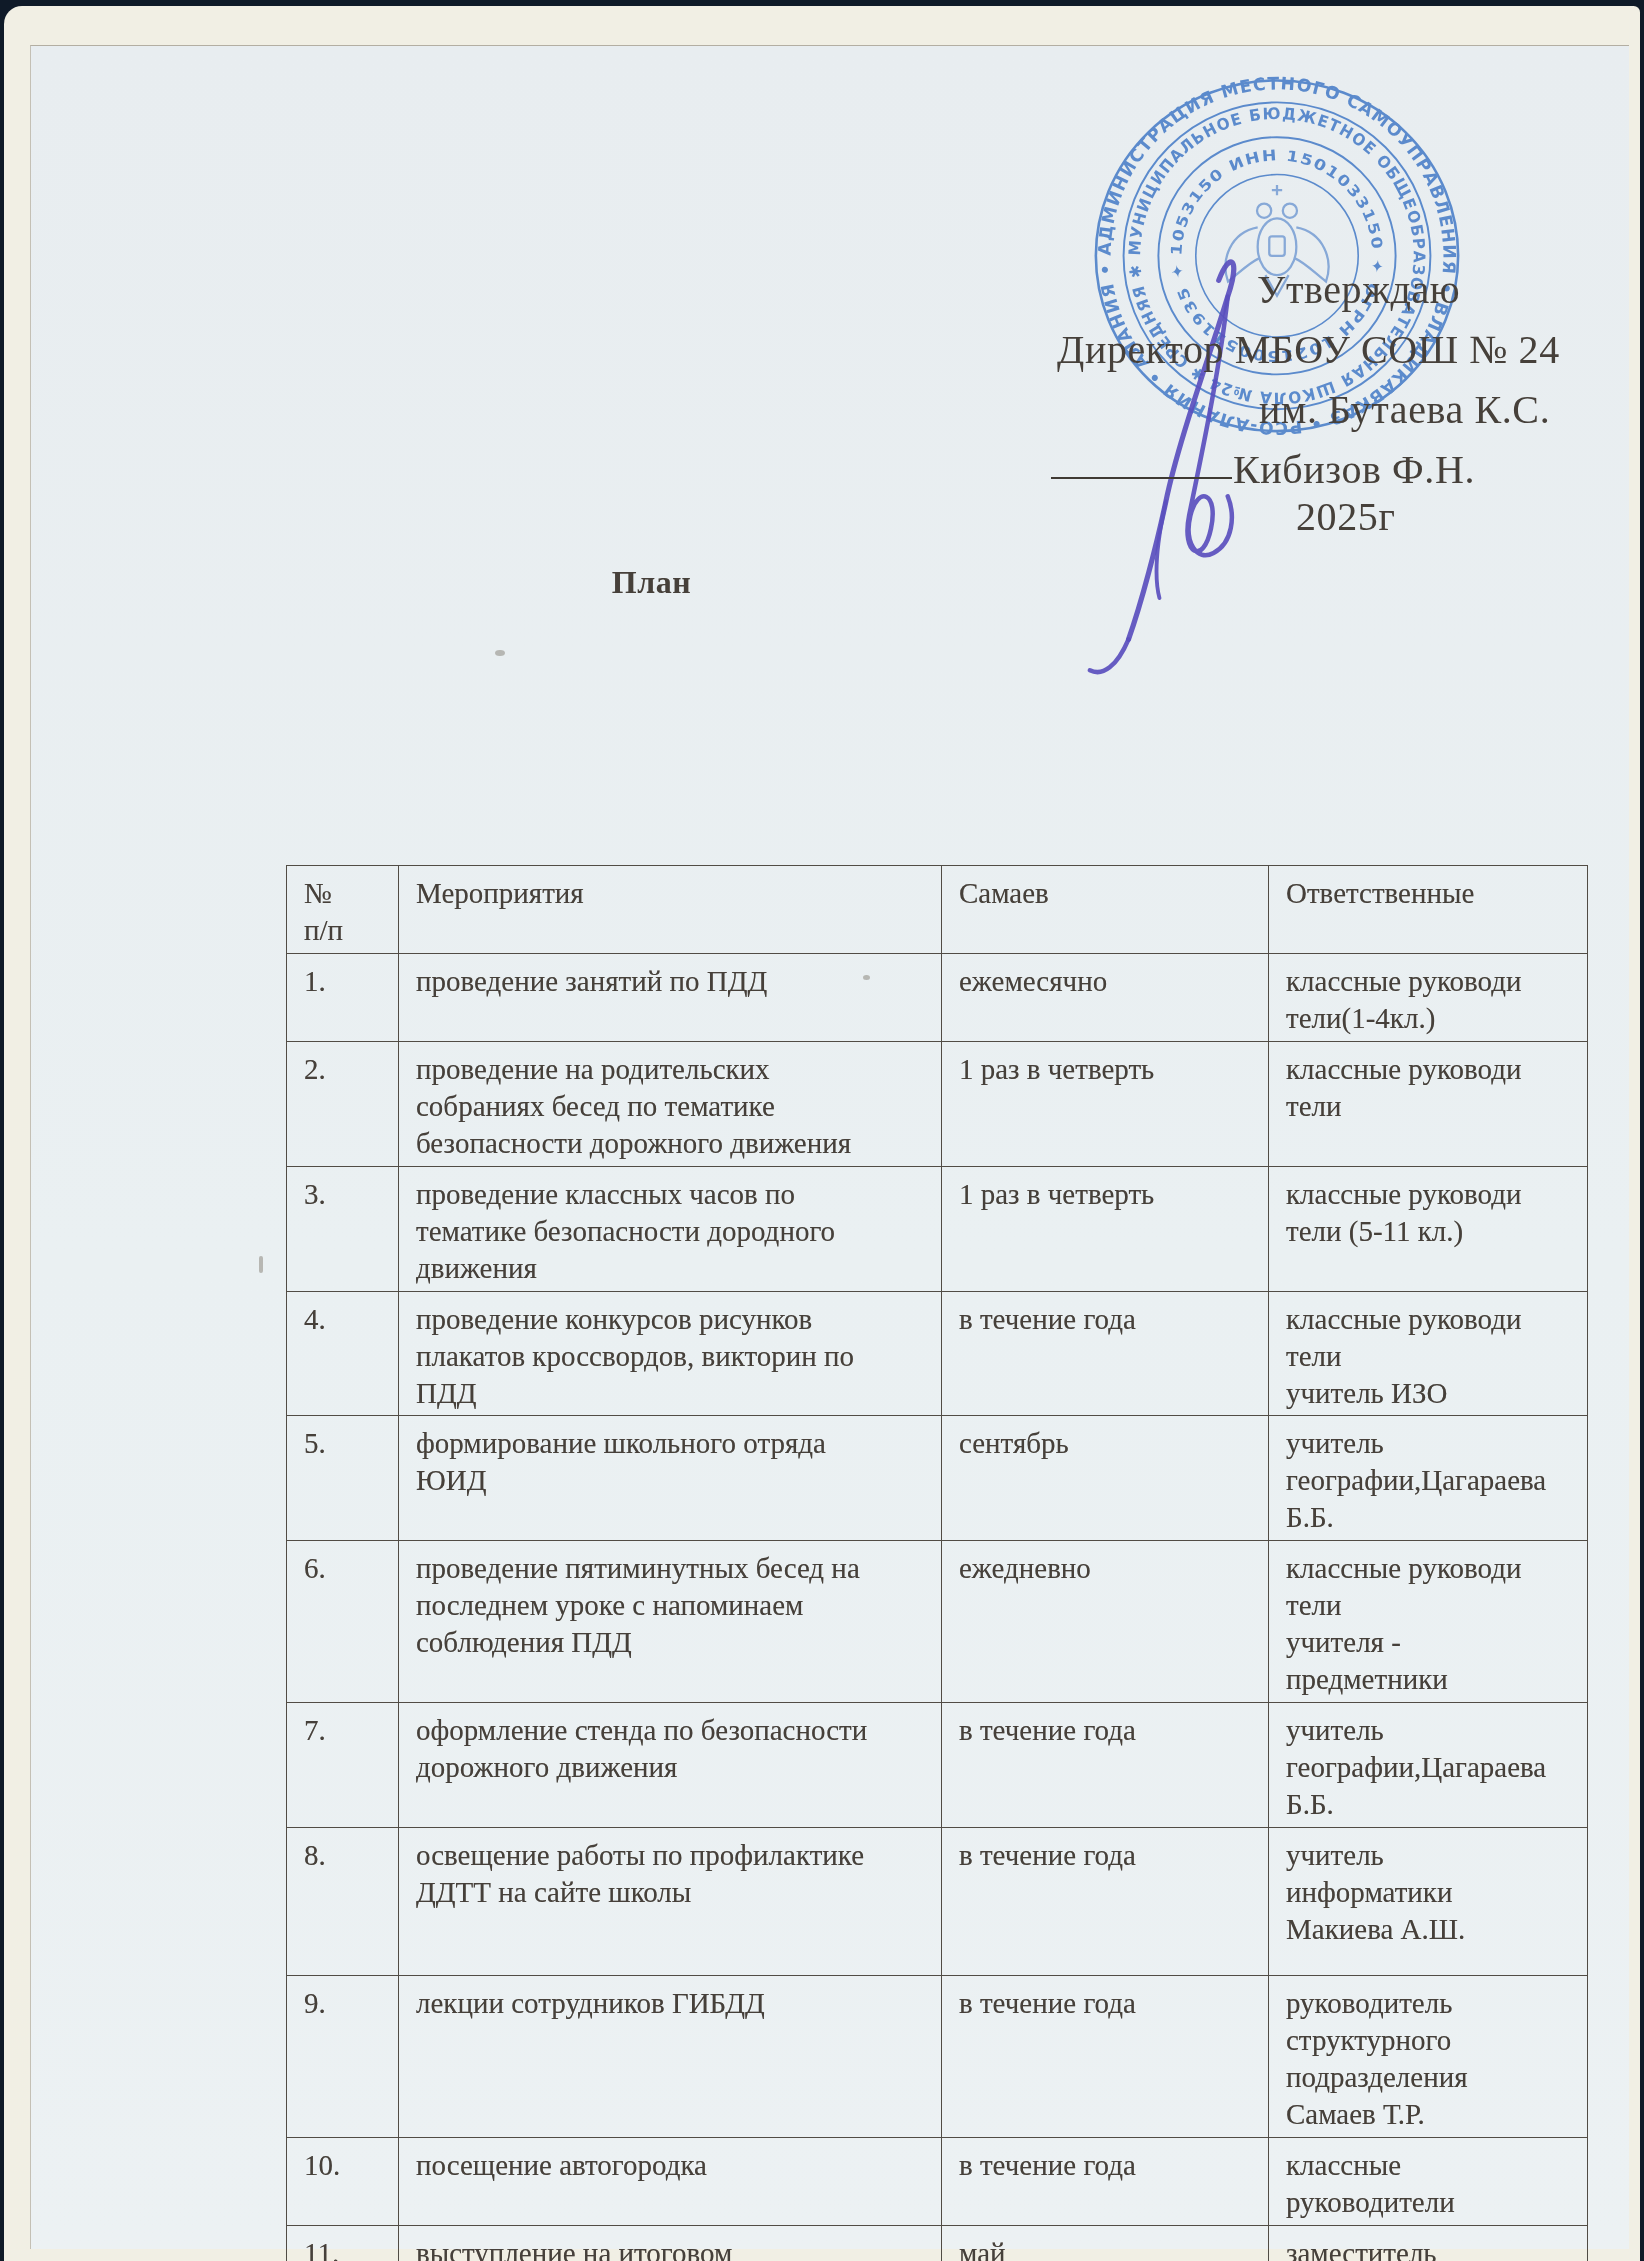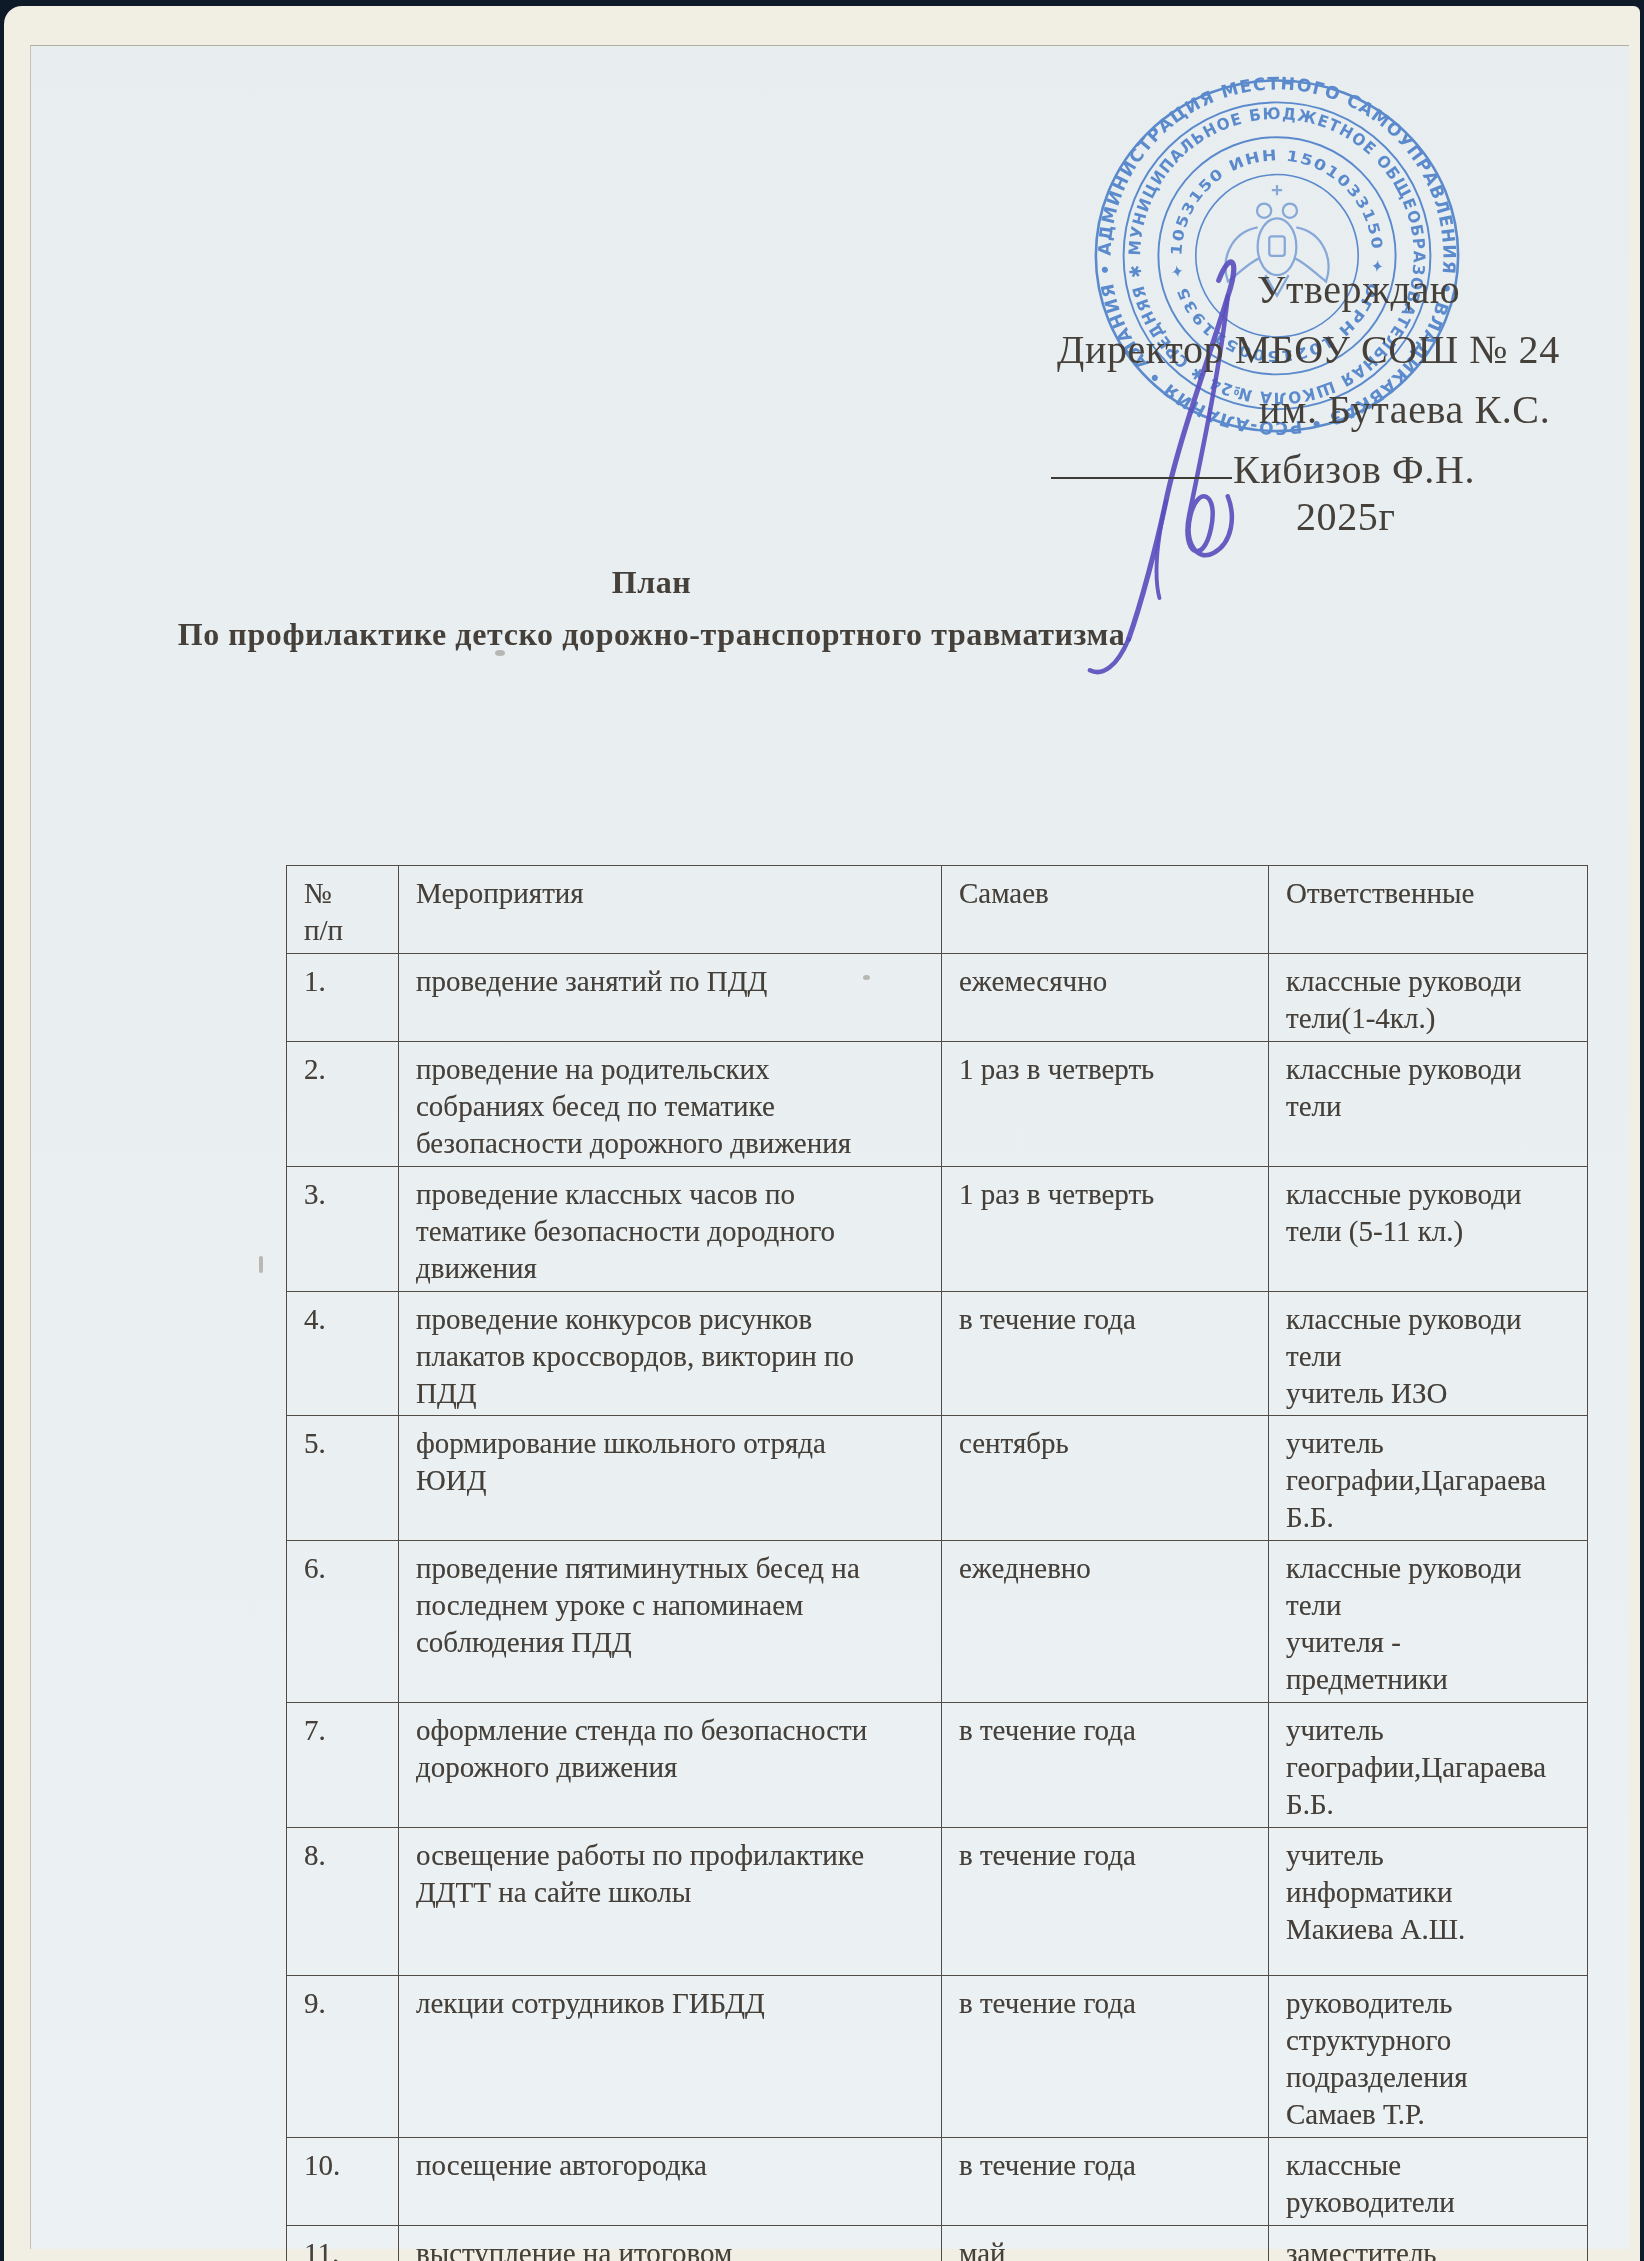--- a/index.html
+++ b/index.html
@@ -85,21 +85,20 @@
   </svg>
 
   <div class="approval-line" style="left:1257px; top:266px;">Утверждаю</div>
   <div class="approval-line" style="left:1057px; top:326px;">Директор  МБОУ СОШ № 24</div>
   <div class="approval-line" style="left:1248px; top:386px;margin-left:11px;">им. Бутаева К.С.</div>
   <div class="sig-line" style="left:1051px; top:477px; width:181px;"></div>
   <div class="approval-line" style="left:1233px; top:446px;">Кибизов Ф.Н.</div>
   <div class="approval-line" style="left:1268px; top:493px;margin-left:28px;">2025г</div>
 
   <div class="title-line" style="top:564px;">План</div>
-  <div class="title-line" style="top:616px;">По профилактике детско дорожно-транспортного травматизма</div>
 
   <div class="plan-table-wrap">
     <table>
       <colgroup>
           <col class="c0">
           <col class="c1">
           <col class="c2">
           <col class="c3">
         </colgroup>
       <thead>

